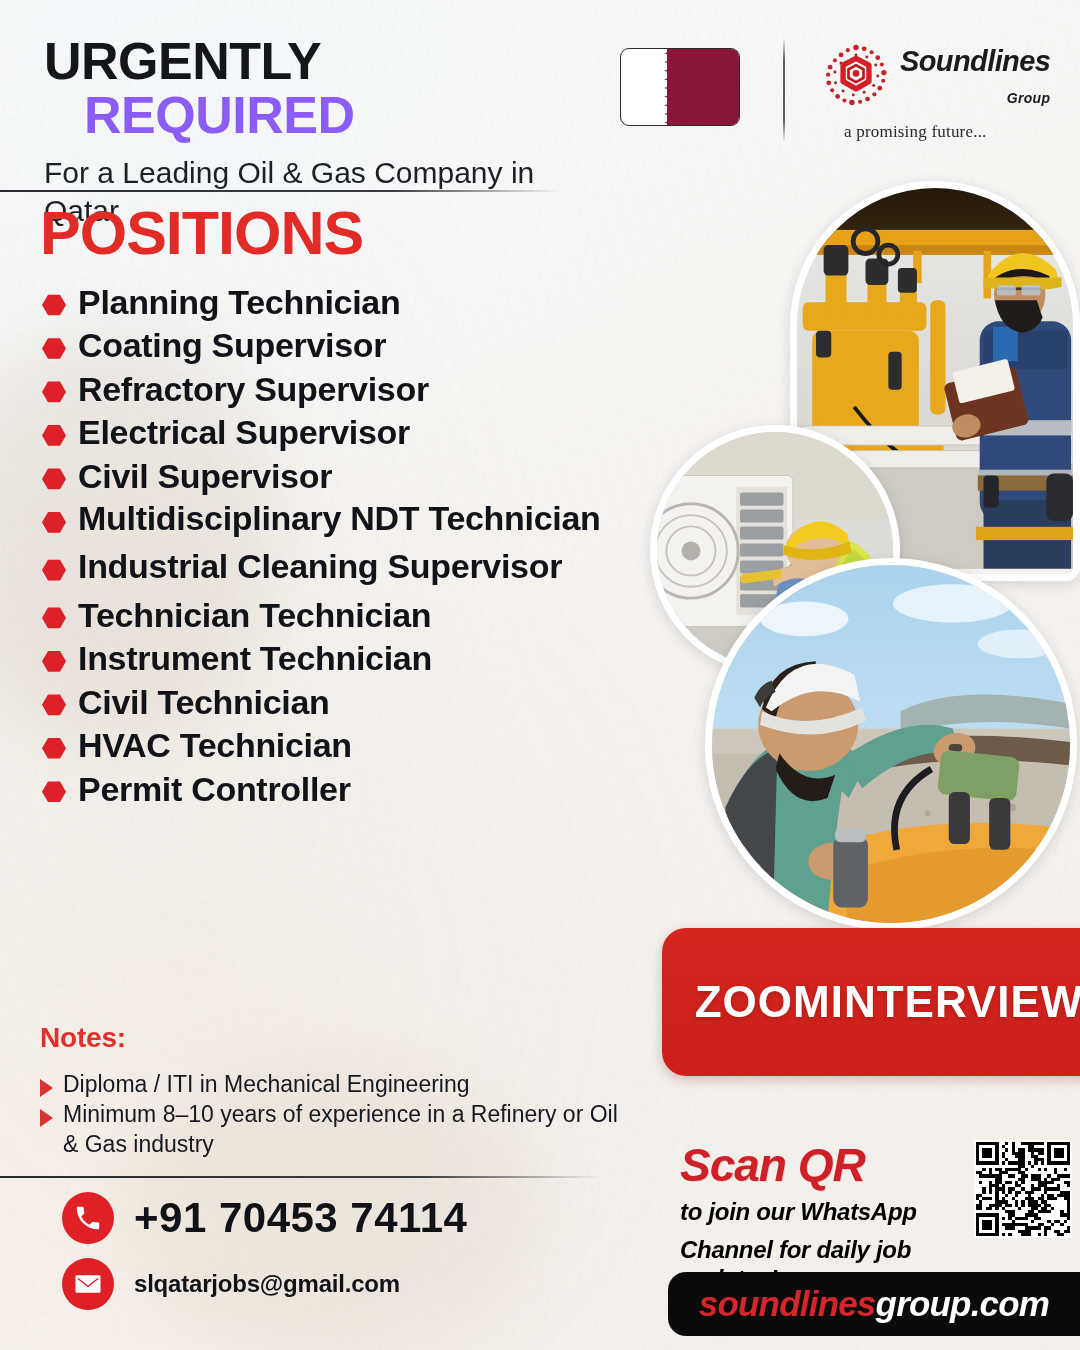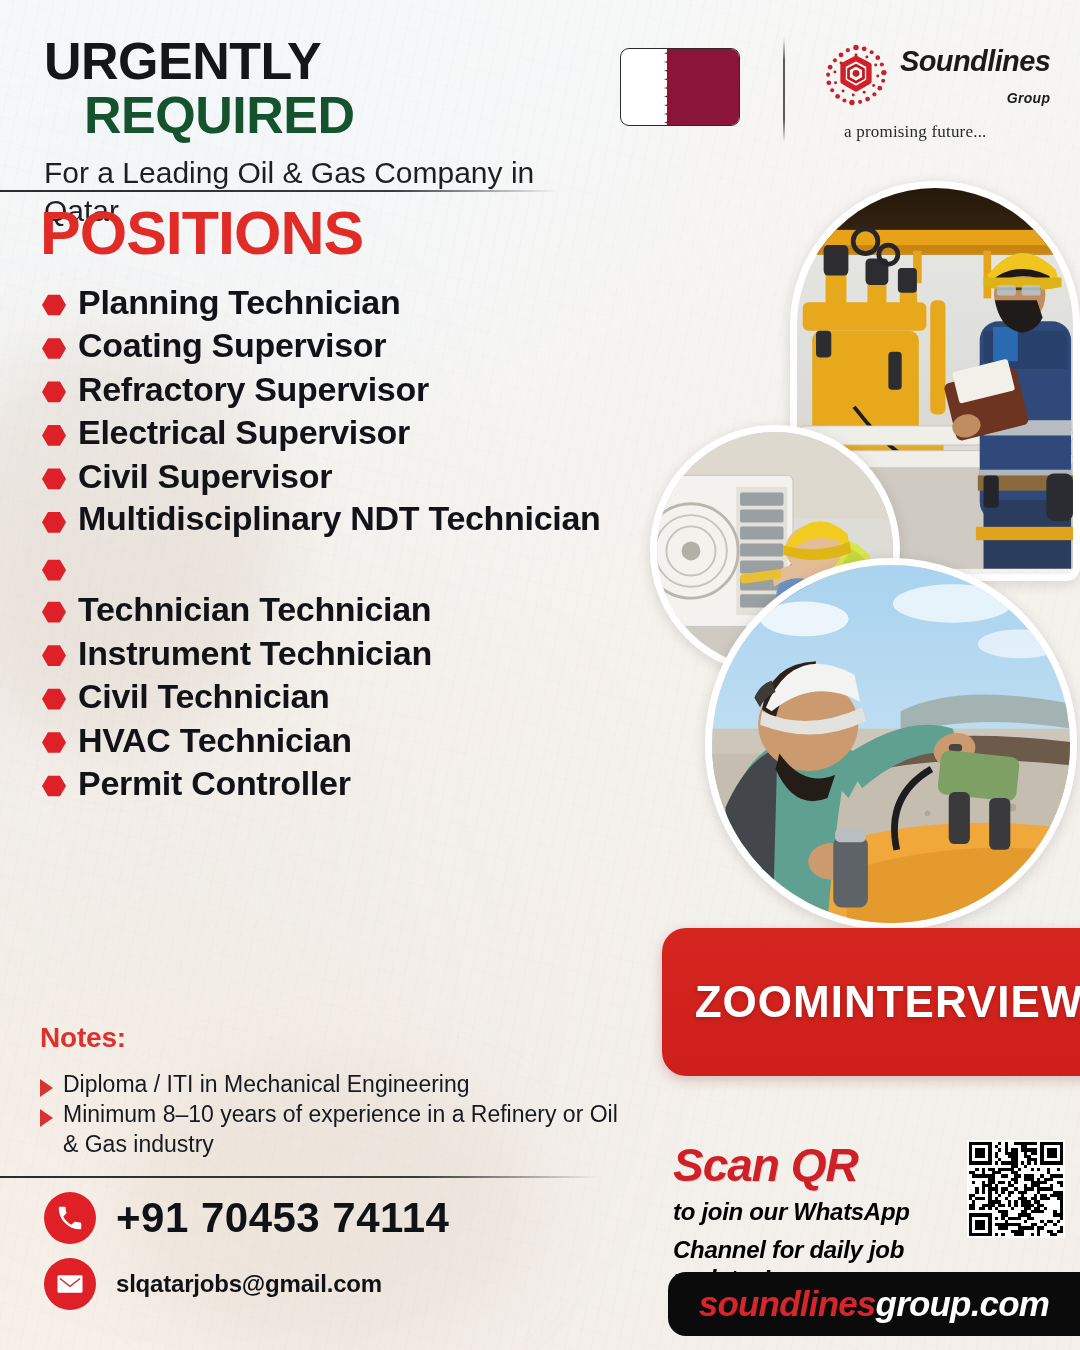--- a/index.html
+++ b/index.html
@@ -37,21 +37,21 @@
   }
 
   
   .left { position:absolute; left:0; top:0; width:640px; height:1350px; }
 
   .hdr { padding:34px 0 0 44px; }
   .hdr h1 {
     font-size:52px; font-weight:800; letter-spacing:-.5px;
     line-height:1.04; color:#15161a;
   }
-  .hdr h1 .accent { color:#14532d;margin-left:40px; }
+  .hdr h1 .accent { color:#8b5cf6;margin-left:40px; }
   .hdr h2 {
     margin-top:12px;
     font-size:30px; font-weight:400; line-height:1.25;
     color:#1d1f24; max-width:560px;
   }
 
   .rule {
     position:absolute; left:0; width:560px; height:2px;
     background:linear-gradient(90deg,#2a2b30 0%, #3a3b40 70%, rgba(58,59,64,0) 100%);
   }
@@ -94,21 +94,21 @@
   .nrow { display:flex; align-items:flex-start; gap:10px; margin-bottom:1px; }
   .tri {
     flex:0 0 auto; width:0; height:0; margin-top:9px;
     border-left:13px solid #D8332F;
     border-top:9px solid transparent;
     border-bottom:9px solid transparent;
   }
   .ntext { font-size:23px; color:#171920; line-height:1.28; }
 
   
-  .contact { position:absolute; left:44px; top:1192px;text-align:center; }
+  .contact { position:absolute; left:62px; top:1192px;text-align:center; }
   .crow { display:flex; align-items:center; gap:20px; margin-bottom:14px; }
   .cicon {
     width:52px; height:52px; border-radius:50%;
     background:#DF2127; display:flex; align-items:center; justify-content:center;
     flex:0 0 auto;
   }
   .cicon svg { width:30px; height:30px; fill:#fff; }
   .phone-txt { font-size:42px; font-weight:800; color:#101217; letter-spacing:.5px; }
   .mail-txt  { font-size:24px; font-weight:600; color:#101217; letter-spacing:-.2px; }
 
@@ -178,21 +178,21 @@
     border-radius:24px 0 0 24px;
     display:flex; flex-direction:row; align-items:center; justify-content:center;
     box-shadow:0 4px 12px rgba(120,12,10,.22);
   }
   .zoombox span {
     color:#fff; font-size:44px; font-weight:800; letter-spacing:1px; line-height:1.12;
     text-shadow:0 2px 5px rgba(0,0,0,.18);
   }
 
   
-  .qrblock { position:absolute; left:33px; top:1140px; width:392px; display:flex; gap:12px; align-items:flex-start; }
+  .qrblock { position:absolute; left:40px; top:1140px; width:392px; display:flex; gap:12px; align-items:flex-start; }
   .qrtext { padding-top:4px; }
   .scanqr {
     font-size:46px; font-weight:800; font-style:italic; color:#CE2026;
     letter-spacing:-1px; line-height:.95; text-shadow:1px 1px 0 rgba(0,0,0,.12);
   }
   .qrline {
     font-size:24px; font-weight:700; font-style:italic; color:#000000;
     line-height:1.2; margin-top:10px; letter-spacing:-.3px;
   }
   .qrimg { width:98px; height:98px; flex:0 0 auto; background:#fff; padding:2px; }
@@ -249,20 +249,21 @@
       <div class="pitem">
         <div class="hexb"></div>
         <div class="ptext">Civil Supervisor</div>
       </div>
       <div class="pitem two">
         <div class="hexb"></div>
         <div class="ptext">Multidisciplinary NDT Technician</div>
       </div>
       <div class="pitem two">
         <div class="hexb"></div>
+        <div class="ptext">Industrial Cleaning Supervisor</div>
       </div>
       <div class="pitem">
         <div class="hexb"></div>
         <div class="ptext">Technician Technician</div>
       </div>
       <div class="pitem">
         <div class="hexb"></div>
         <div class="ptext">Instrument Technician</div>
       </div>
       <div class="pitem">

